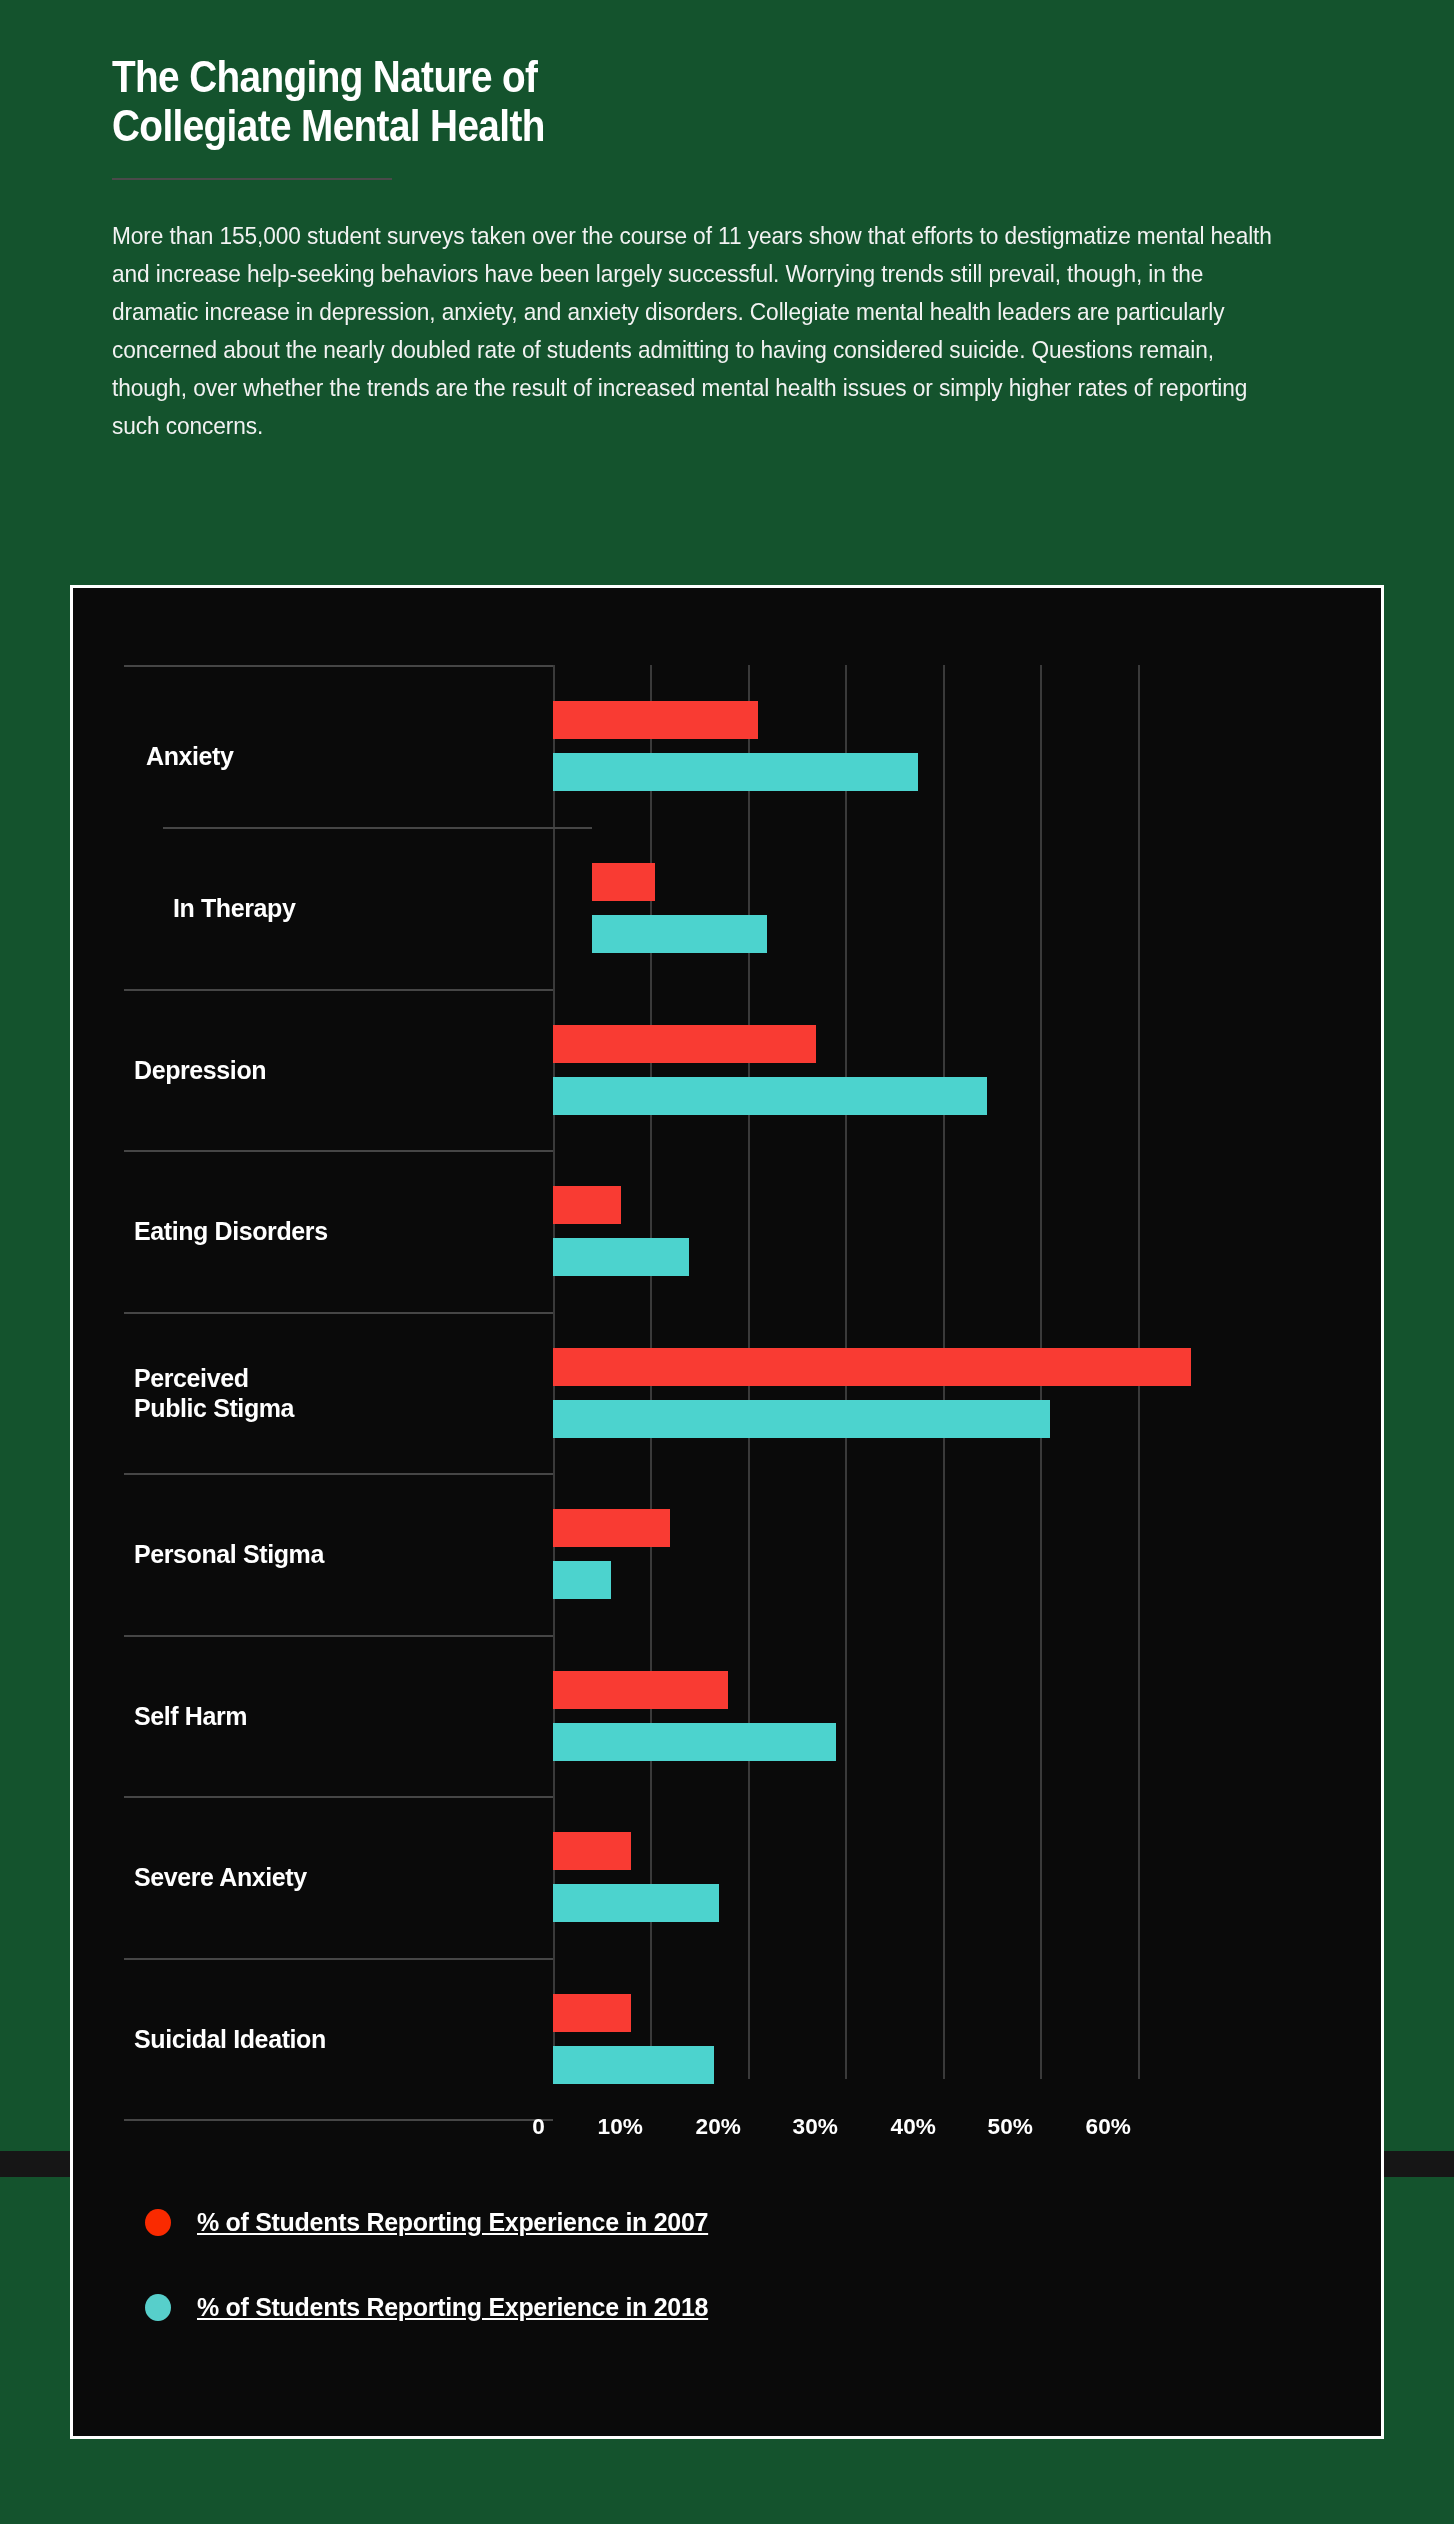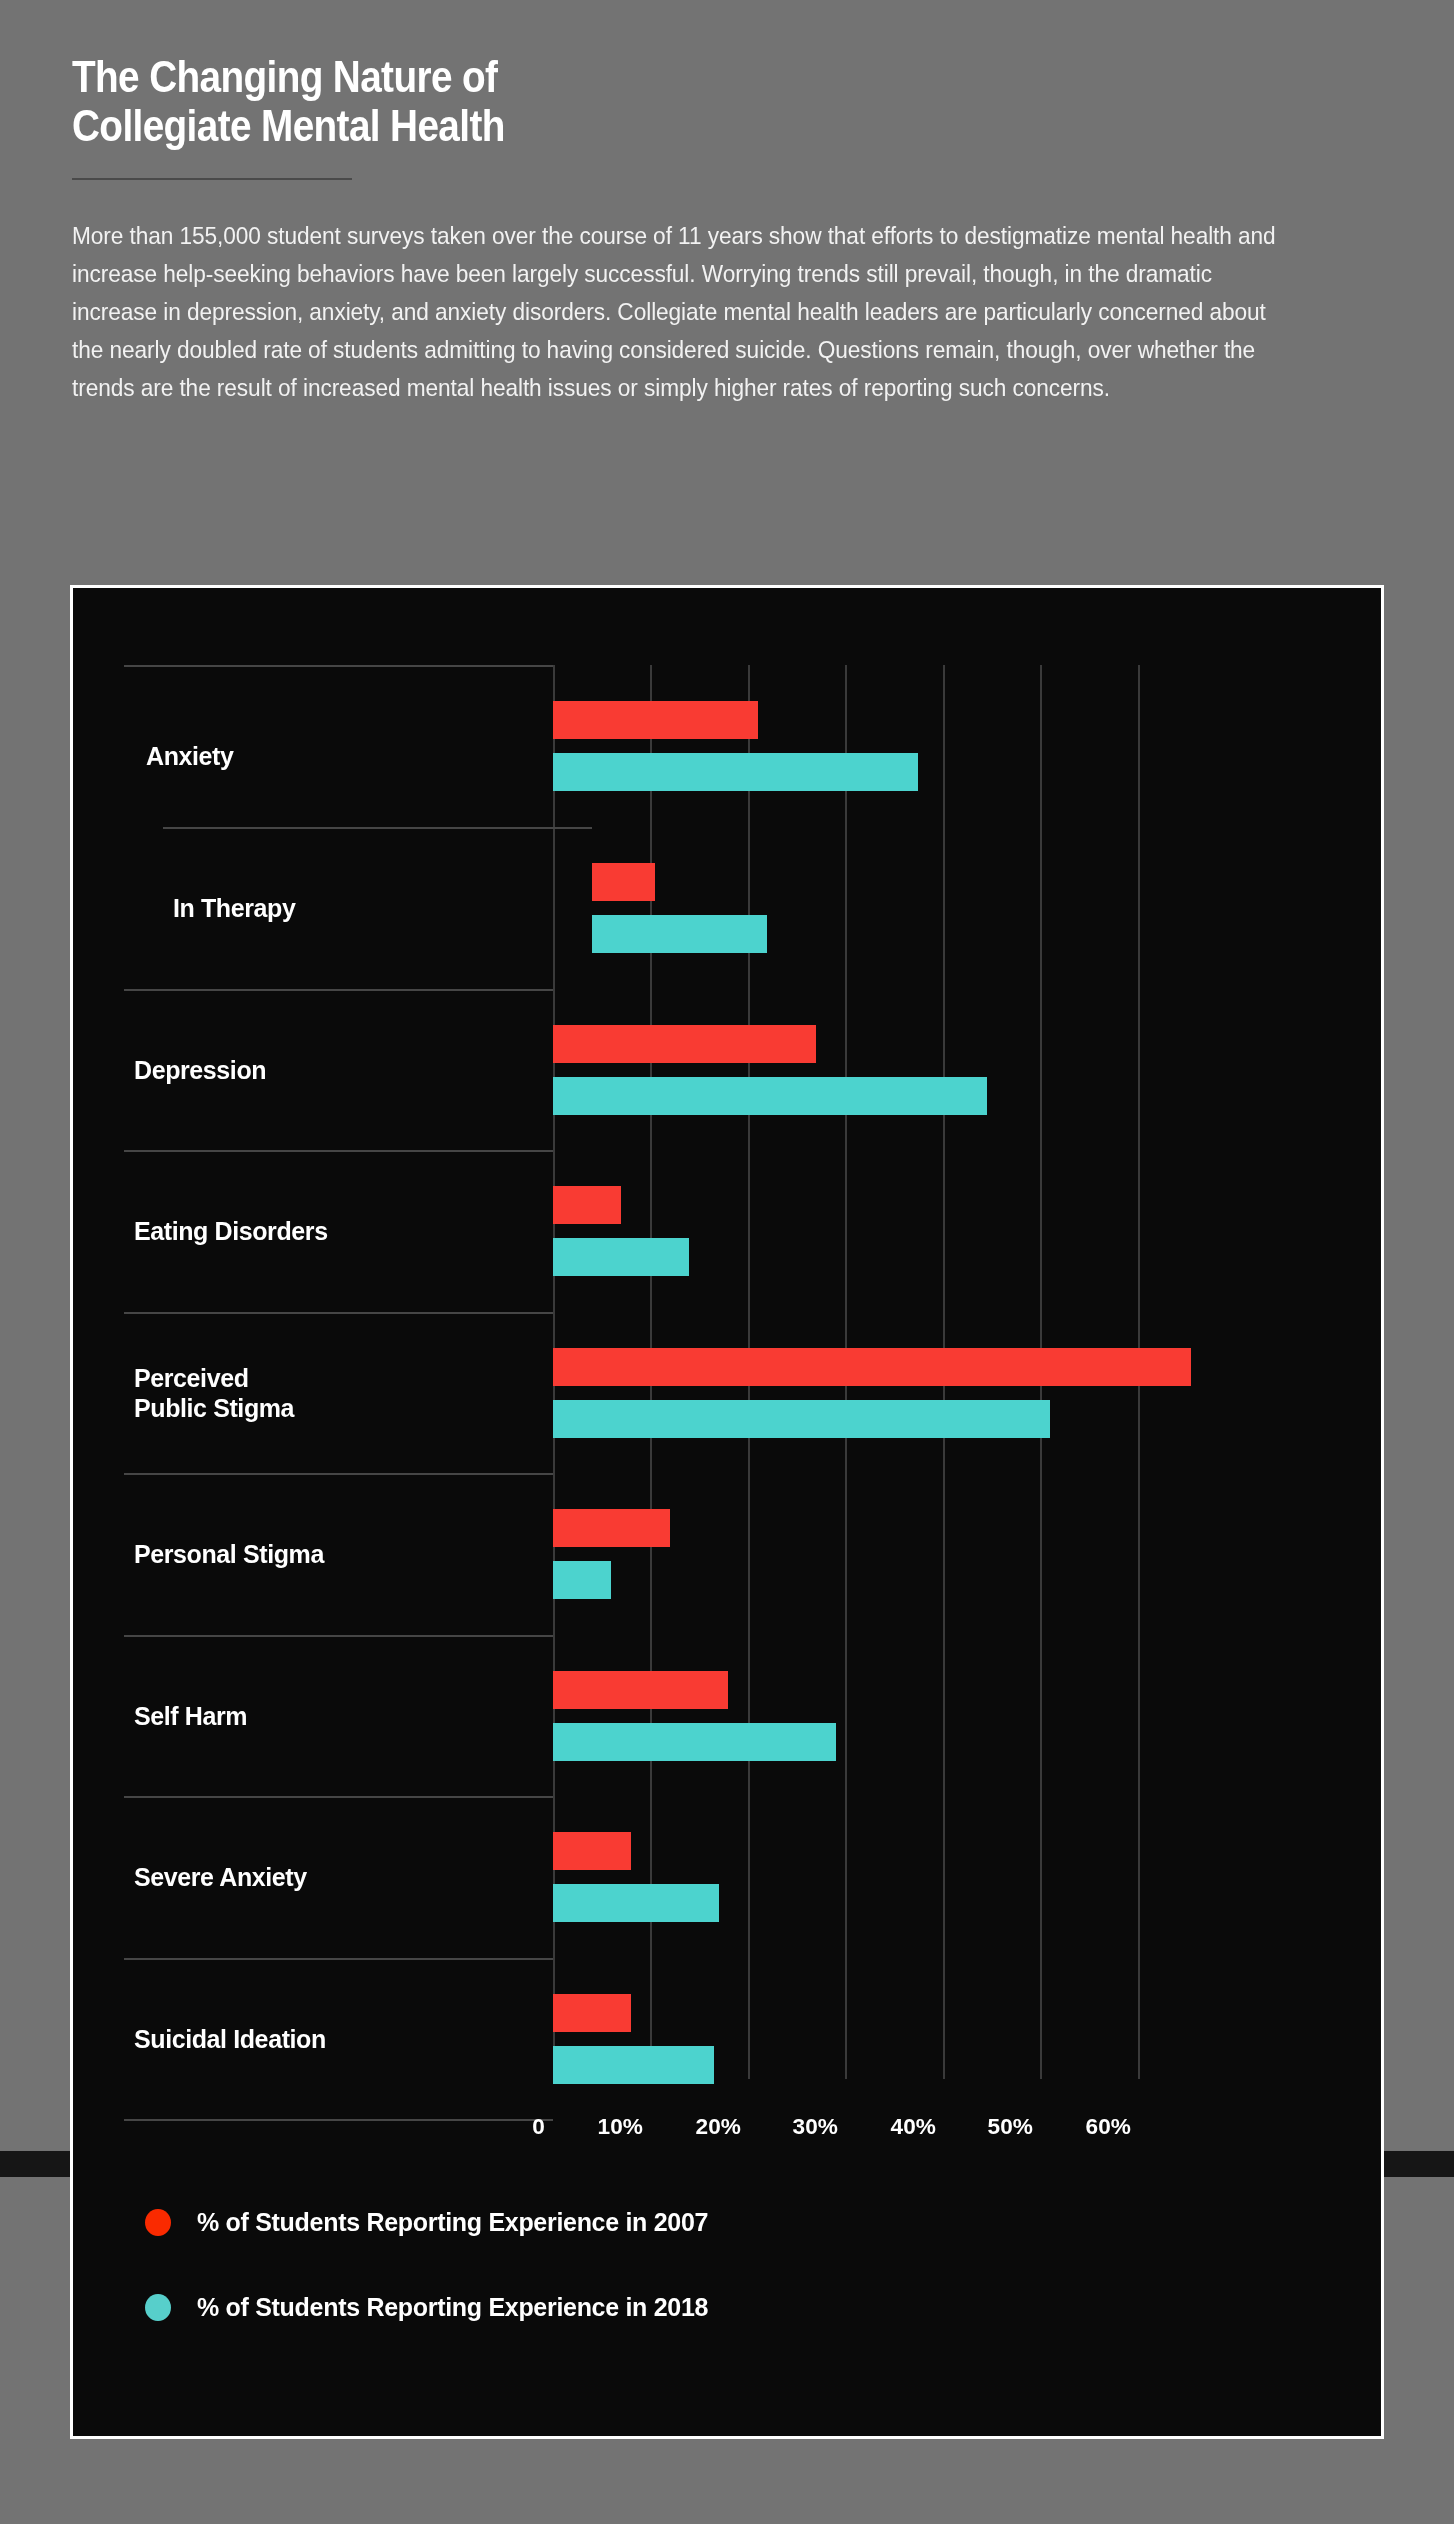--- a/index.html
+++ b/index.html
@@ -11,23 +11,24 @@
     width: 1455px;
     height: 2525px;
     font-family: "Liberation Sans", sans-serif;
     color: #ffffff;
     position: relative;
     overflow: hidden;
   }
   .page {
     width: 1455px;
     height: 2525px;
-    background: #737373;
+    background: #14532d;
     position: relative;
     box-sizing: border-box;
+    padding-left: 40px;
   }
   
   .header {
     padding: 52px 72px 0 72px;
   }
   .title {
     font-size: 44px;
     font-weight: 700;
     line-height: 1.12;
     letter-spacing: -0.7px;
@@ -163,20 +164,21 @@
     white-space: nowrap;
   }
   .tick-label.zero {
     padding-right: 8.3px;
   }
   
   .legend {
     position: absolute;
     left: 72px;
     top: 1620px;
+    text-decoration: underline;
   }
   .legend-item {
     display: flex;
     align-items: center;
     margin-bottom: 56px;
   }
   .legend-dot {
     width: 26px;
     height: 27.4px;
     border-radius: 50%;

